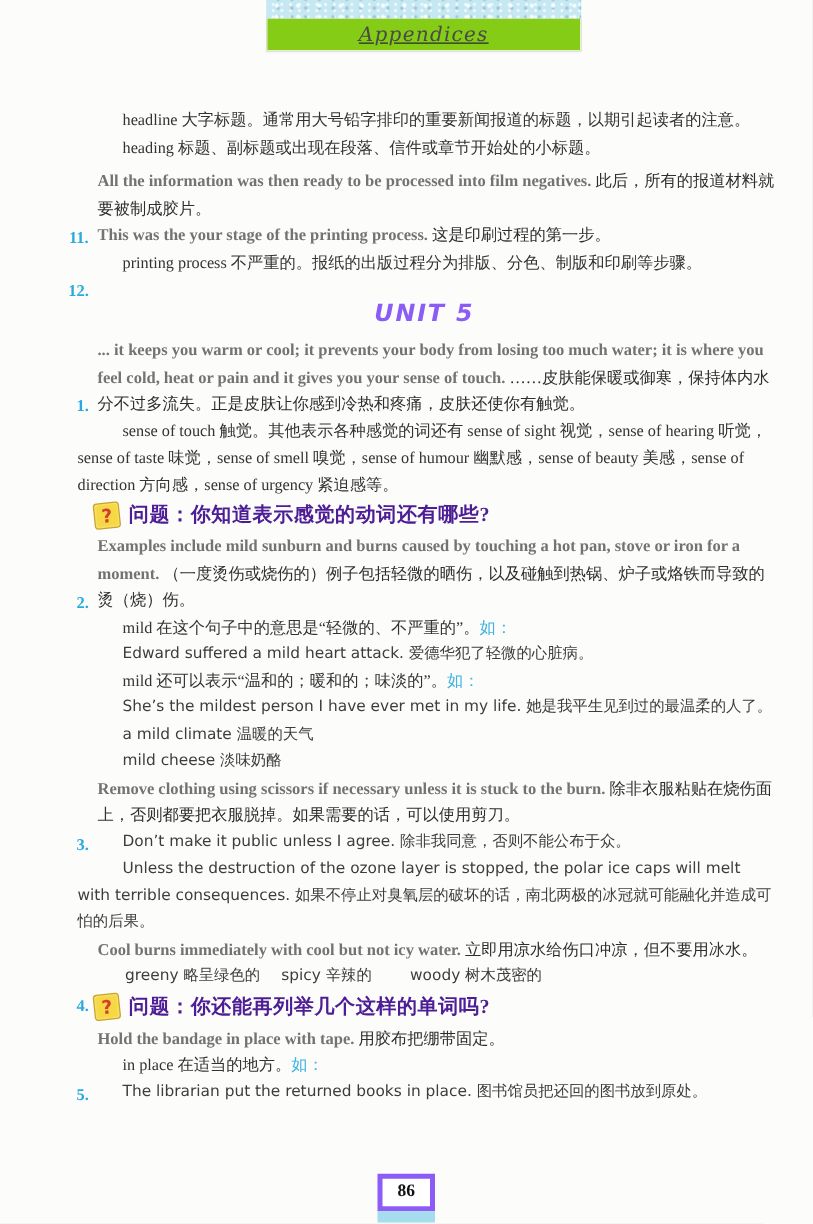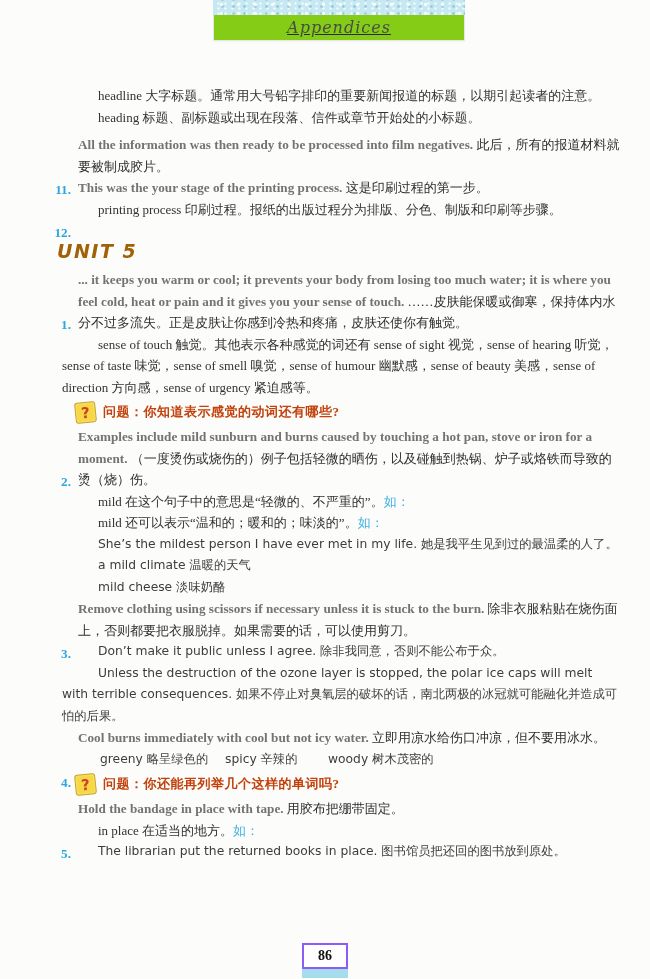--- a/index.html
+++ b/index.html
@@ -44,45 +44,45 @@
   .note{color:#333;margin-left:-16px;text-indent:36px;}
   .glossary{padding-left:21px;margin-bottom:6px;}
   .ru{color:#3fb3e3;}
   .ex{
     font-family:"DejaVu Sans",sans-serif;font-size:12.3px;color:#3d3d3d;
     margin-left:-16px;text-indent:36px;
   }
   .unit-title{
     margin:20px 0 7px 0;
     font-family:"DejaVu Sans",sans-serif;font-weight:bold;font-style:italic;
-    font-size:19px;color:#a16207;letter-spacing:1.5px;
+    font-size:19px;color:#8b5cf6;letter-spacing:1.5px;text-align:center;
   }
   
   .q-row{display:flex;align-items:center;gap:7px;margin:2px 0 2px -3px;height:24px;}
   .q-icon{
     width:19px;height:19px;flex:0 0 19px;
     background:#f6d844;border:1px solid #c9a32b;border-radius:3px;
     display:flex;align-items:center;justify-content:center;
     font-family:"DejaVu Sans",sans-serif;font-weight:bold;font-size:15px;
     color:#d1402f;transform:rotate(-6deg);
     box-shadow:inset 0 0 2px rgba(255,255,255,.7);
   }
   .q-text{
-    font-size:13px;color:#c2410c;font-weight:bold;letter-spacing:.5px;
+    font-size:16px;color:#4c1d95;font-weight:bold;letter-spacing:.5px;
   }
   
   .word-grid{margin-left:22px;font-family:"DejaVu Sans",sans-serif;font-size:12.3px;color:#3d3d3d;}
   .word-row{line-height:21.5px;}
   .wcol{display:inline-block;}
   .wcol.c1{width:125px;}
   .wcol.c2{width:103px;}
   
   .footer{position:absolute;bottom:1px;left:50%;transform:translateX(-50%);width:46px;text-align:center;}
   .page-num-box{
-    border:2px solid #8b5cf6;background:#fff;
+    border:4px solid #8b5cf6;background:#fff;
     font-weight:bold;font-size:14px;line-height:22px;color:#111;
   }
   .page-num-bar{height:9px;background:#a5ddee;}
 </style>
 </head>
 <body>
 
 <div class="page">
 
   <div class="header">
@@ -100,39 +100,40 @@
     </div>
 
     <div class="item">
       <span class="num">11.</span>
       <p class="main"><span class="en">All the information was then ready to be processed into film negatives.</span> <span class="zh">此后，所有的报道材料就要被制成胶片。</span></p>
     </div>
 
     <div class="item">
       <span class="num">12.</span>
       <p class="main"><span class="en">This was the your stage of the printing process.</span> <span class="zh">这是印刷过程的第一步。</span></p>
-      <p class="note">printing process 印刷过程。报纸的出版过程分为排版、分色、制版和印刷等步骤。</p>
+      <p class="note">printing process 不严重的。报纸的出版过程分为排版、分色、制版和印刷等步骤。</p>
     </div>
 
     <h2 class="unit-title">UNIT 5</h2>
 
     <div class="item">
       <span class="num">1.</span>
       <p class="main"><span class="en">... it keeps you warm or cool; it prevents your body from losing too much water; it is where you feel cold, heat or pain and it gives you your sense of touch.</span> <span class="zh">……皮肤能保暖或御寒，保持体内水分不过多流失。正是皮肤让你感到冷热和疼痛，皮肤还使你有触觉。</span></p>
       <p class="note">sense of touch 触觉。其他表示各种感觉的词还有 sense of sight 视觉，sense of hearing 听觉，sense of taste 味觉，sense of smell 嗅觉，sense of humour 幽默感，sense of beauty 美感，sense of direction 方向感，sense of urgency 紧迫感等。</p>
       <div class="q-row">
         <span class="q-icon">?</span>
         <span class="q-text">问题：你知道表示感觉的动词还有哪些?</span>
       </div>
     </div>
 
     <div class="item">
       <span class="num">2.</span>
       <p class="main"><span class="en">Examples include mild sunburn and burns caused by touching a hot pan, stove or iron for a moment.</span> <span class="zh">（一度烫伤或烧伤的）例子包括轻微的晒伤，以及碰触到热锅、炉子或烙铁而导致的烫（烧）伤。</span></p>
       <p class="note"><span>mild 在这个句子中的意思是“轻微的、不严重的”。</span><span class="ru">如：</span></p>
+      <p class="ex">Edward suffered a mild heart attack. 爱德华犯了轻微的心脏病。</p>
       <p class="note"><span>mild 还可以表示“温和的；暖和的；味淡的”。</span><span class="ru">如：</span></p>
       <p class="ex">She’s the mildest person I have ever met in my life. 她是我平生见到过的最温柔的人了。</p>
       <p class="ex">a mild climate 温暖的天气</p>
       <p class="ex">mild cheese  淡味奶酪</p>
     </div>
 
     <div class="item">
       <span class="num">3.</span>
       <p class="main"><span class="en">Remove clothing using scissors if necessary unless it is stuck to the burn.</span> <span class="zh">除非衣服粘贴在烧伤面上，否则都要把衣服脱掉。如果需要的话，可以使用剪刀。</span></p>
       <p class="ex">Don’t make it public unless I agree. 除非我同意，否则不能公布于众。</p>

